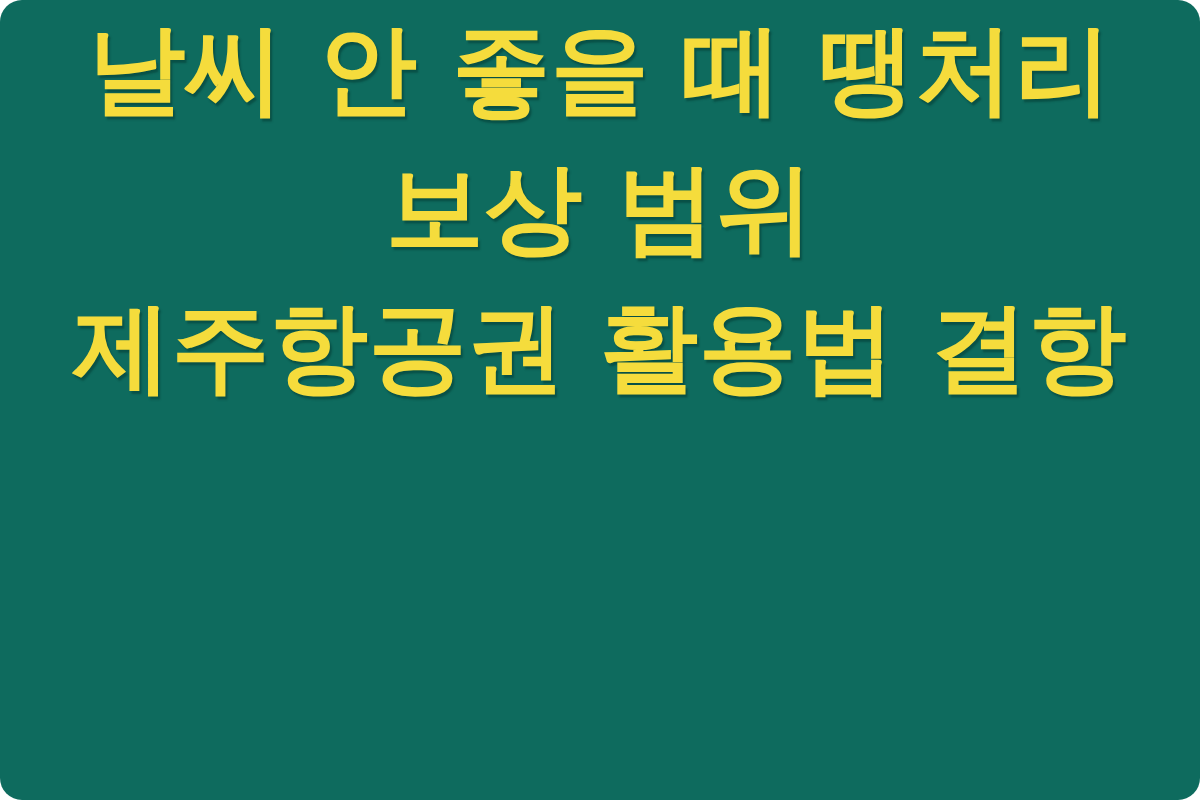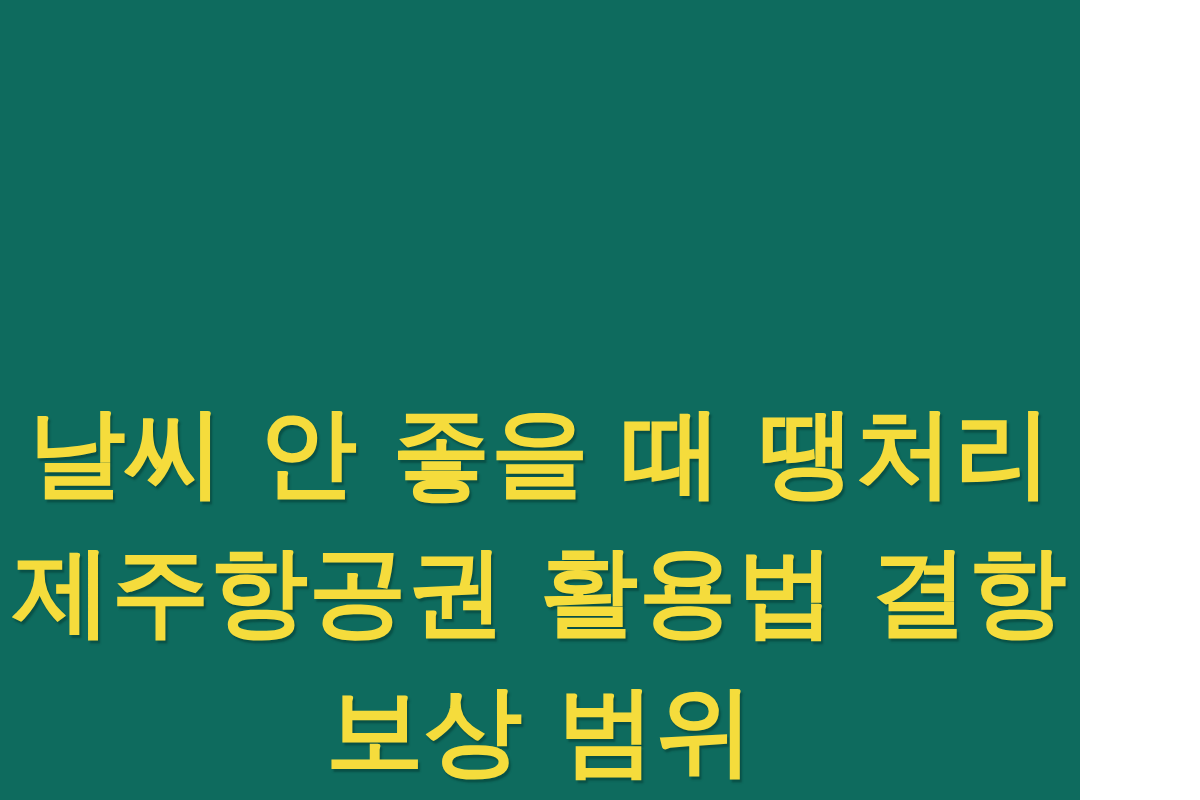--- a/index.html
+++ b/index.html
@@ -10,27 +10,28 @@
     height: 800px;
     overflow: hidden;
   }
 
   body {
     font-family: "DejaVu Sans", "Liberation Sans", sans-serif;
   }
 
   #poster {
     position: relative;
-    width: 1080px;
+    width: 1200px;
     height: 800px;
     background: #0E6B5E;
     display: flex;
-    align-items: flex-end;
+    align-items: flex-start;
     justify-content: center;
     box-sizing: border-box;
+    border-radius: 22px;
   }
 
   #headline {
     width: 1060px;
     margin: 0;
     padding: 0;
     text-align: center;
     color: #F5DC3C;
     font-family: "DejaVu Sans", "Liberation Sans", sans-serif;
     font-weight: 700;
@@ -51,17 +52,17 @@
   #headline .hl-line.l2 { font-size: 98px; }
   #headline .hl-line.l3 { font-size: 98px; }
 </style>
 </head>
 <body>
 
 <div id="poster" style="background: rgb(14, 107, 94);">
 
   <h1 id="headline" style="color: rgb(245, 220, 60); text-shadow: rgba(0, 48, 42, 0.45) 2px 3px 2px;">
     <span class="hl-line l1">날씨 안 좋을 때 땡처리</span>
+    <span class="hl-line l3">보상 범위</span>
     <span class="hl-line l2">제주항공권 활용법 결항</span>
-    <span class="hl-line l3">보상 범위</span>
   </h1>
 
 </div>
 
 </body></html>

